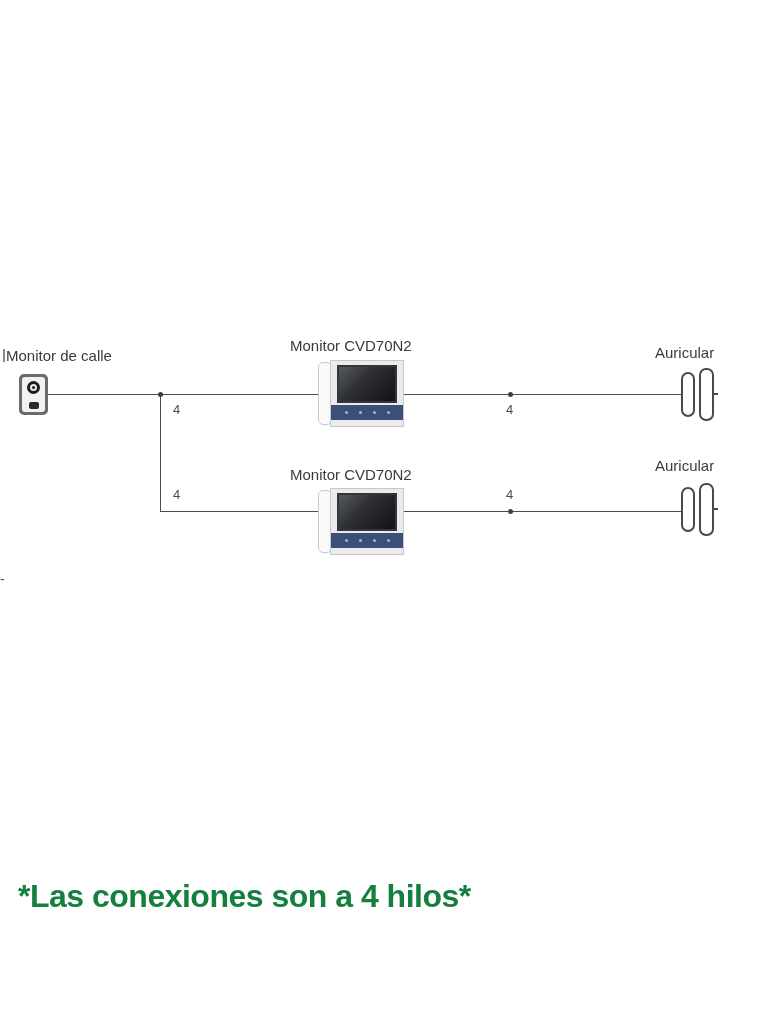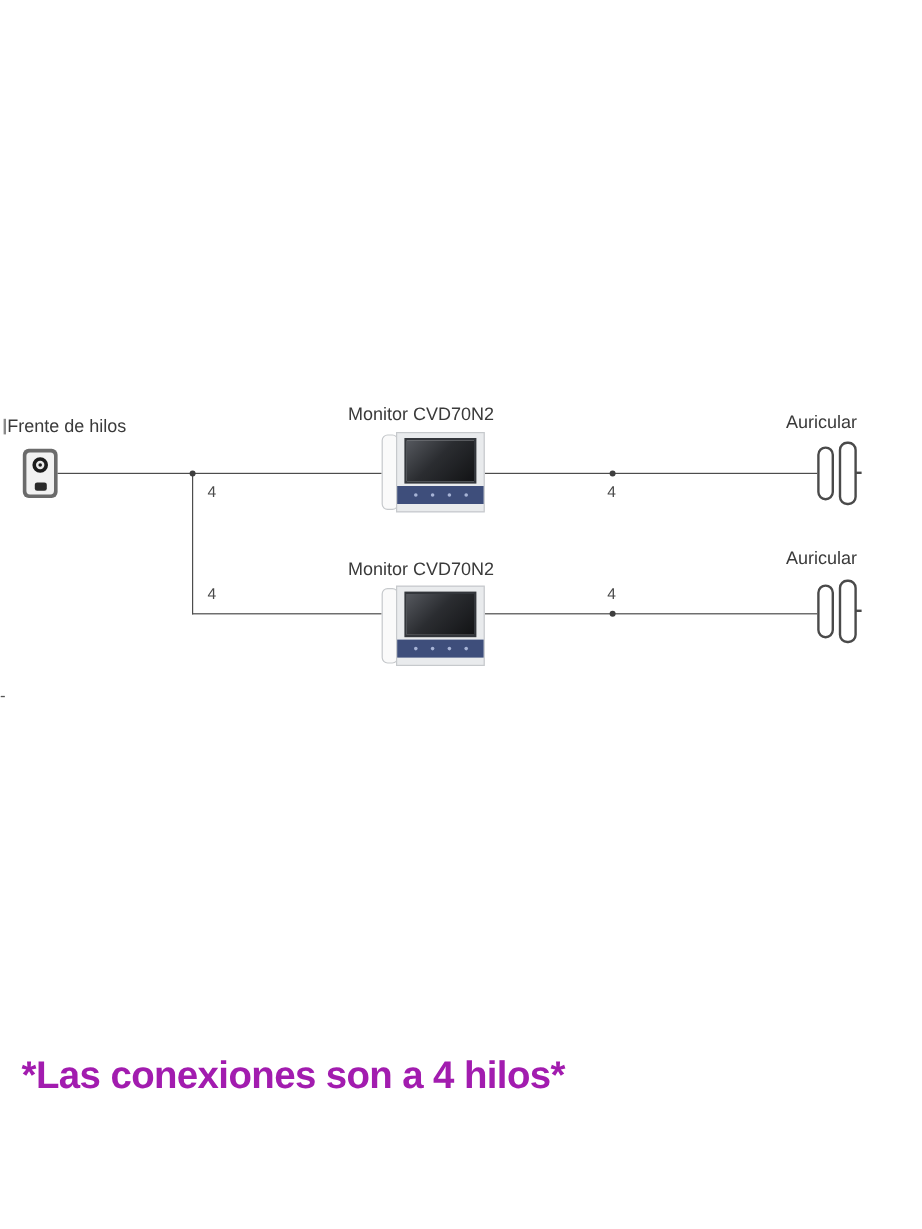--- a/index.html
+++ b/index.html
@@ -138,21 +138,21 @@
     width:5px; height:2px;
     background:#4a4a4a;
   }
 
   
   .footnote {
     position:absolute;
     left:18px; top:878px;
     font-size:32px;
     font-weight:bold;
-    color:#a21caf;
+    color:#15803d;
     letter-spacing:-0.5px;
     white-space:nowrap;
   }
 
   
   .edge-tick {
     position:absolute;
     left:3px; top:349px;
     width:2px; height:13px;
     background:#8a8a8a;
@@ -165,21 +165,21 @@
   }
 </style>
 </head>
 <body>
 
 <div class="canvas">
 
   <div class="edge-tick"></div>
   <div class="stray-dash">-</div>
 
-  <div class="node-label" style="left:6px; top:347px;">Frente de hilos</div>
+  <div class="node-label" style="left:6px; top:347px;">Monitor de calle</div>
   <div class="door">
     <div class="inner"></div>
     <div class="cam"></div>
     <div class="spk"></div>
   </div>
 
   <div class="wire-h" style="left:48px;  top:394px; width:270px;"></div>
   <div class="wire-v" style="left:160px; top:394px; height:118px;"></div>
   <div class="wire-h" style="left:160px; top:511px; width:158px;"></div>
   <div class="wire-h" style="left:404px; top:394px; width:277px;"></div>

